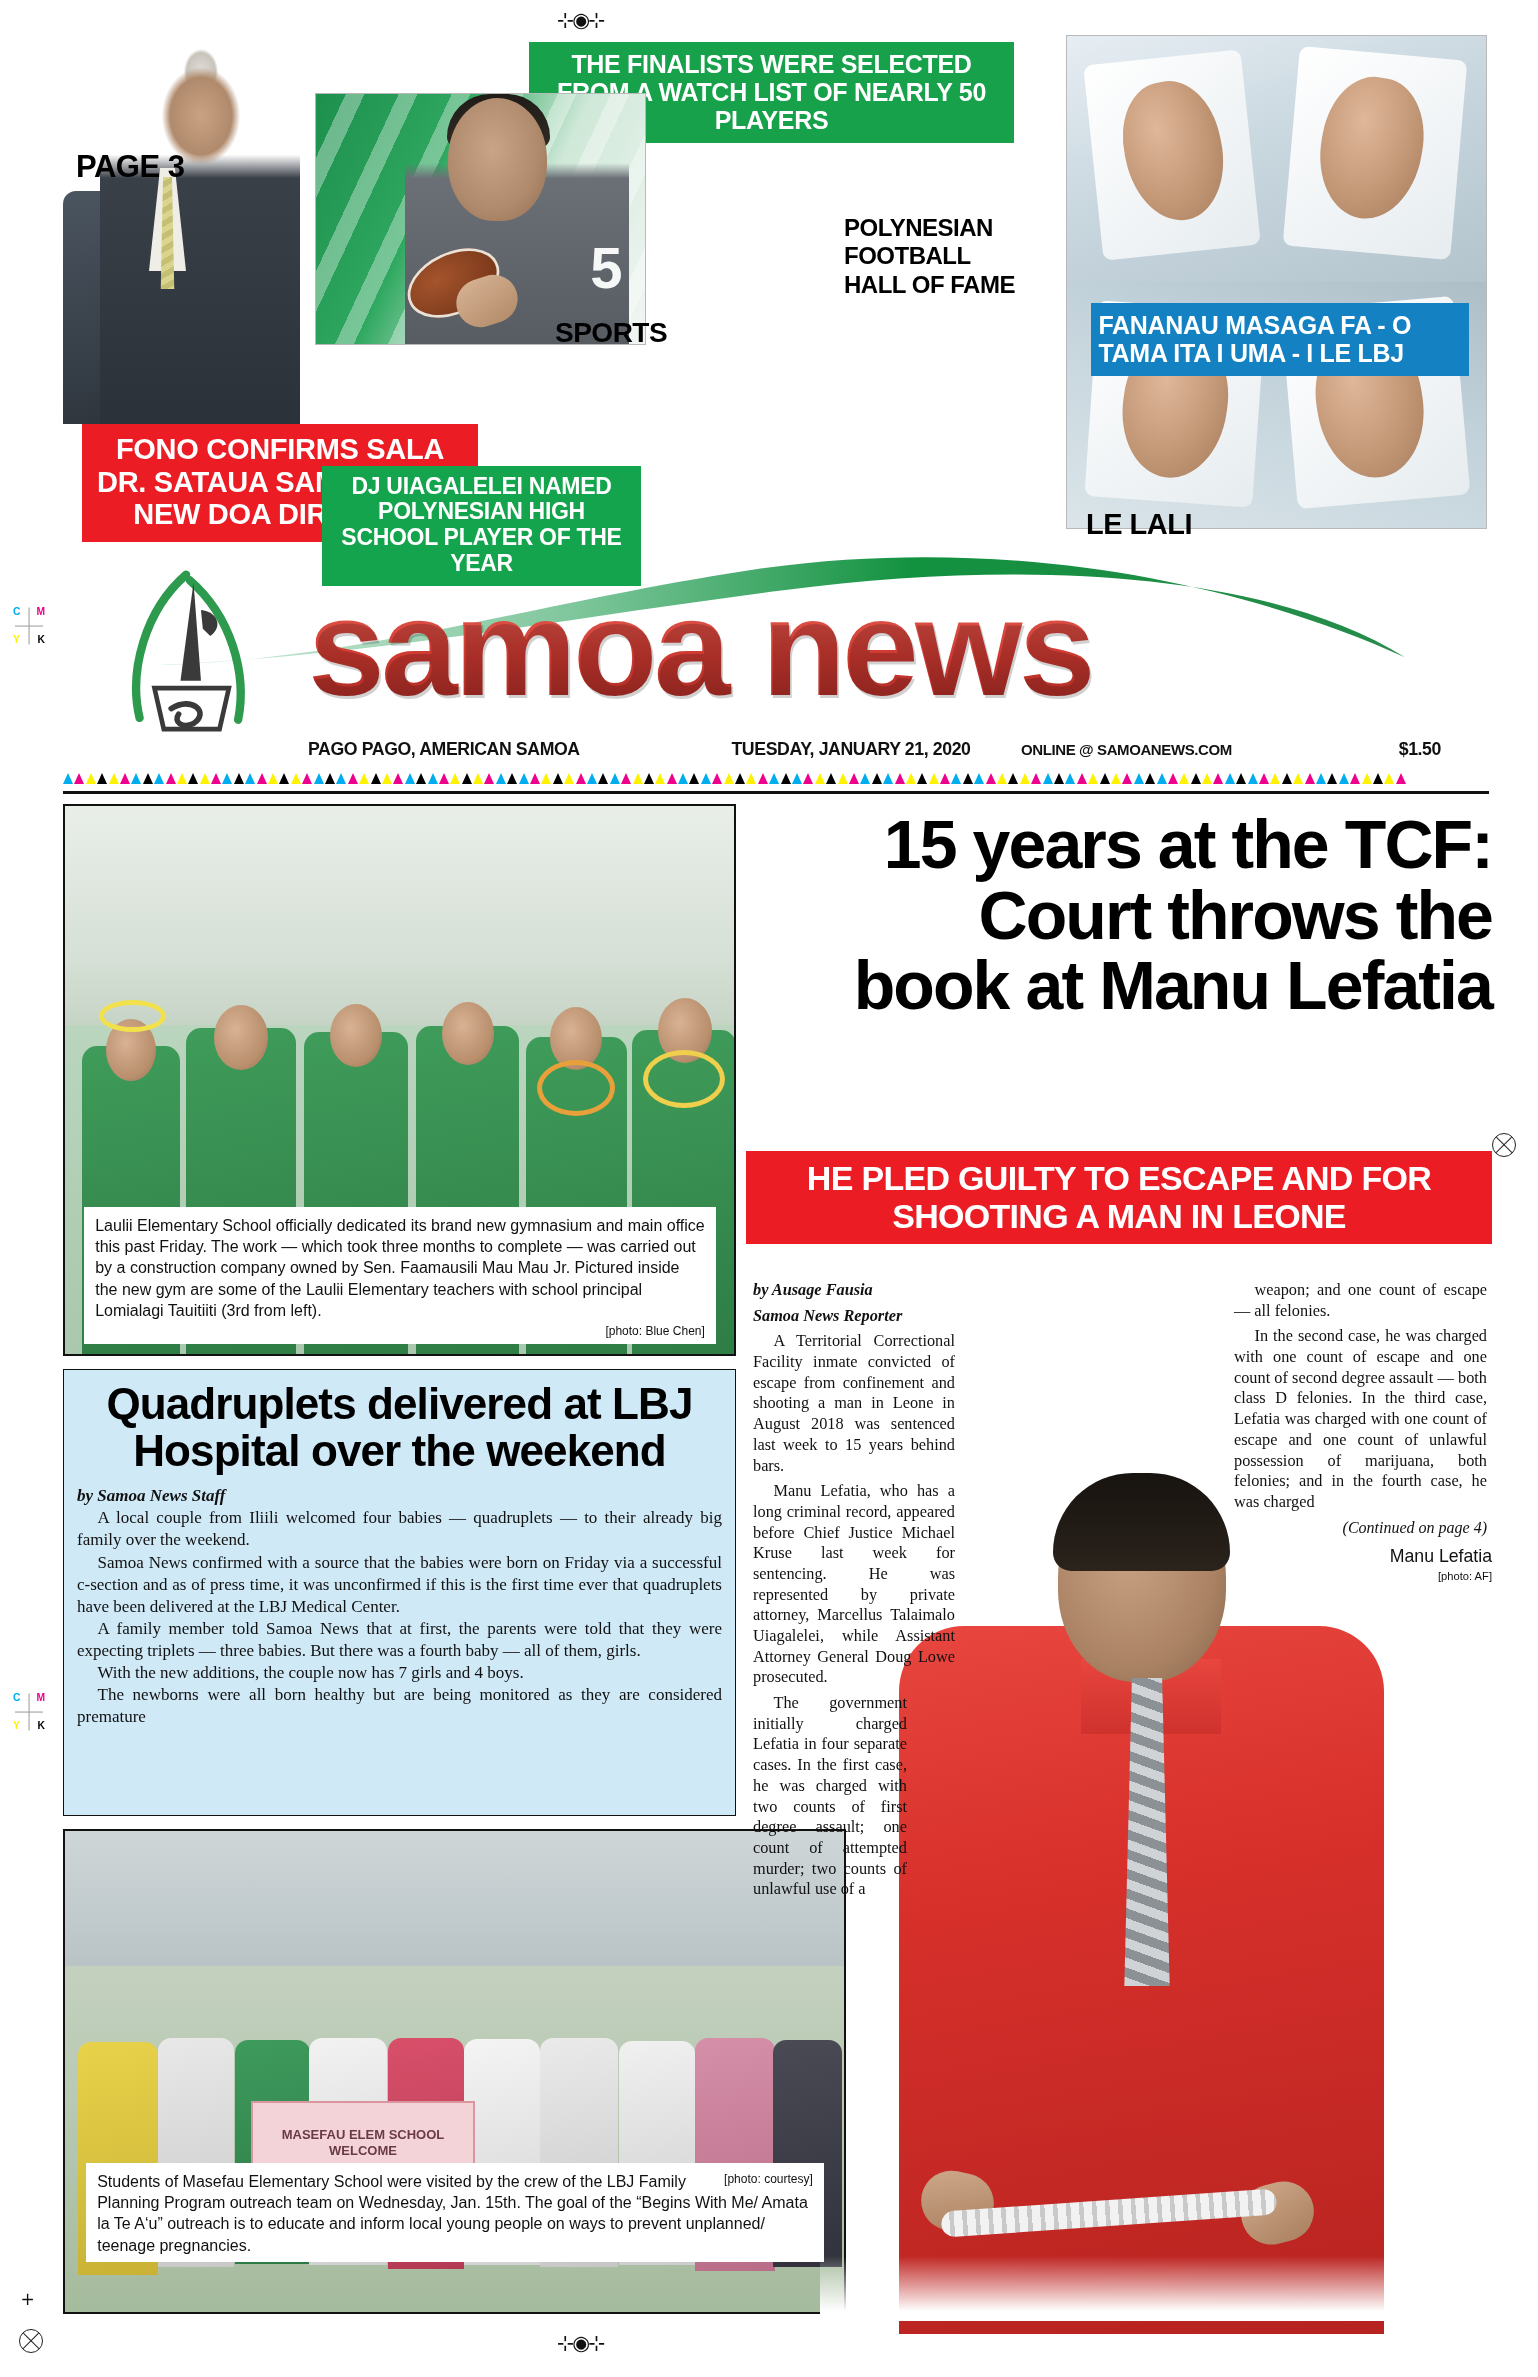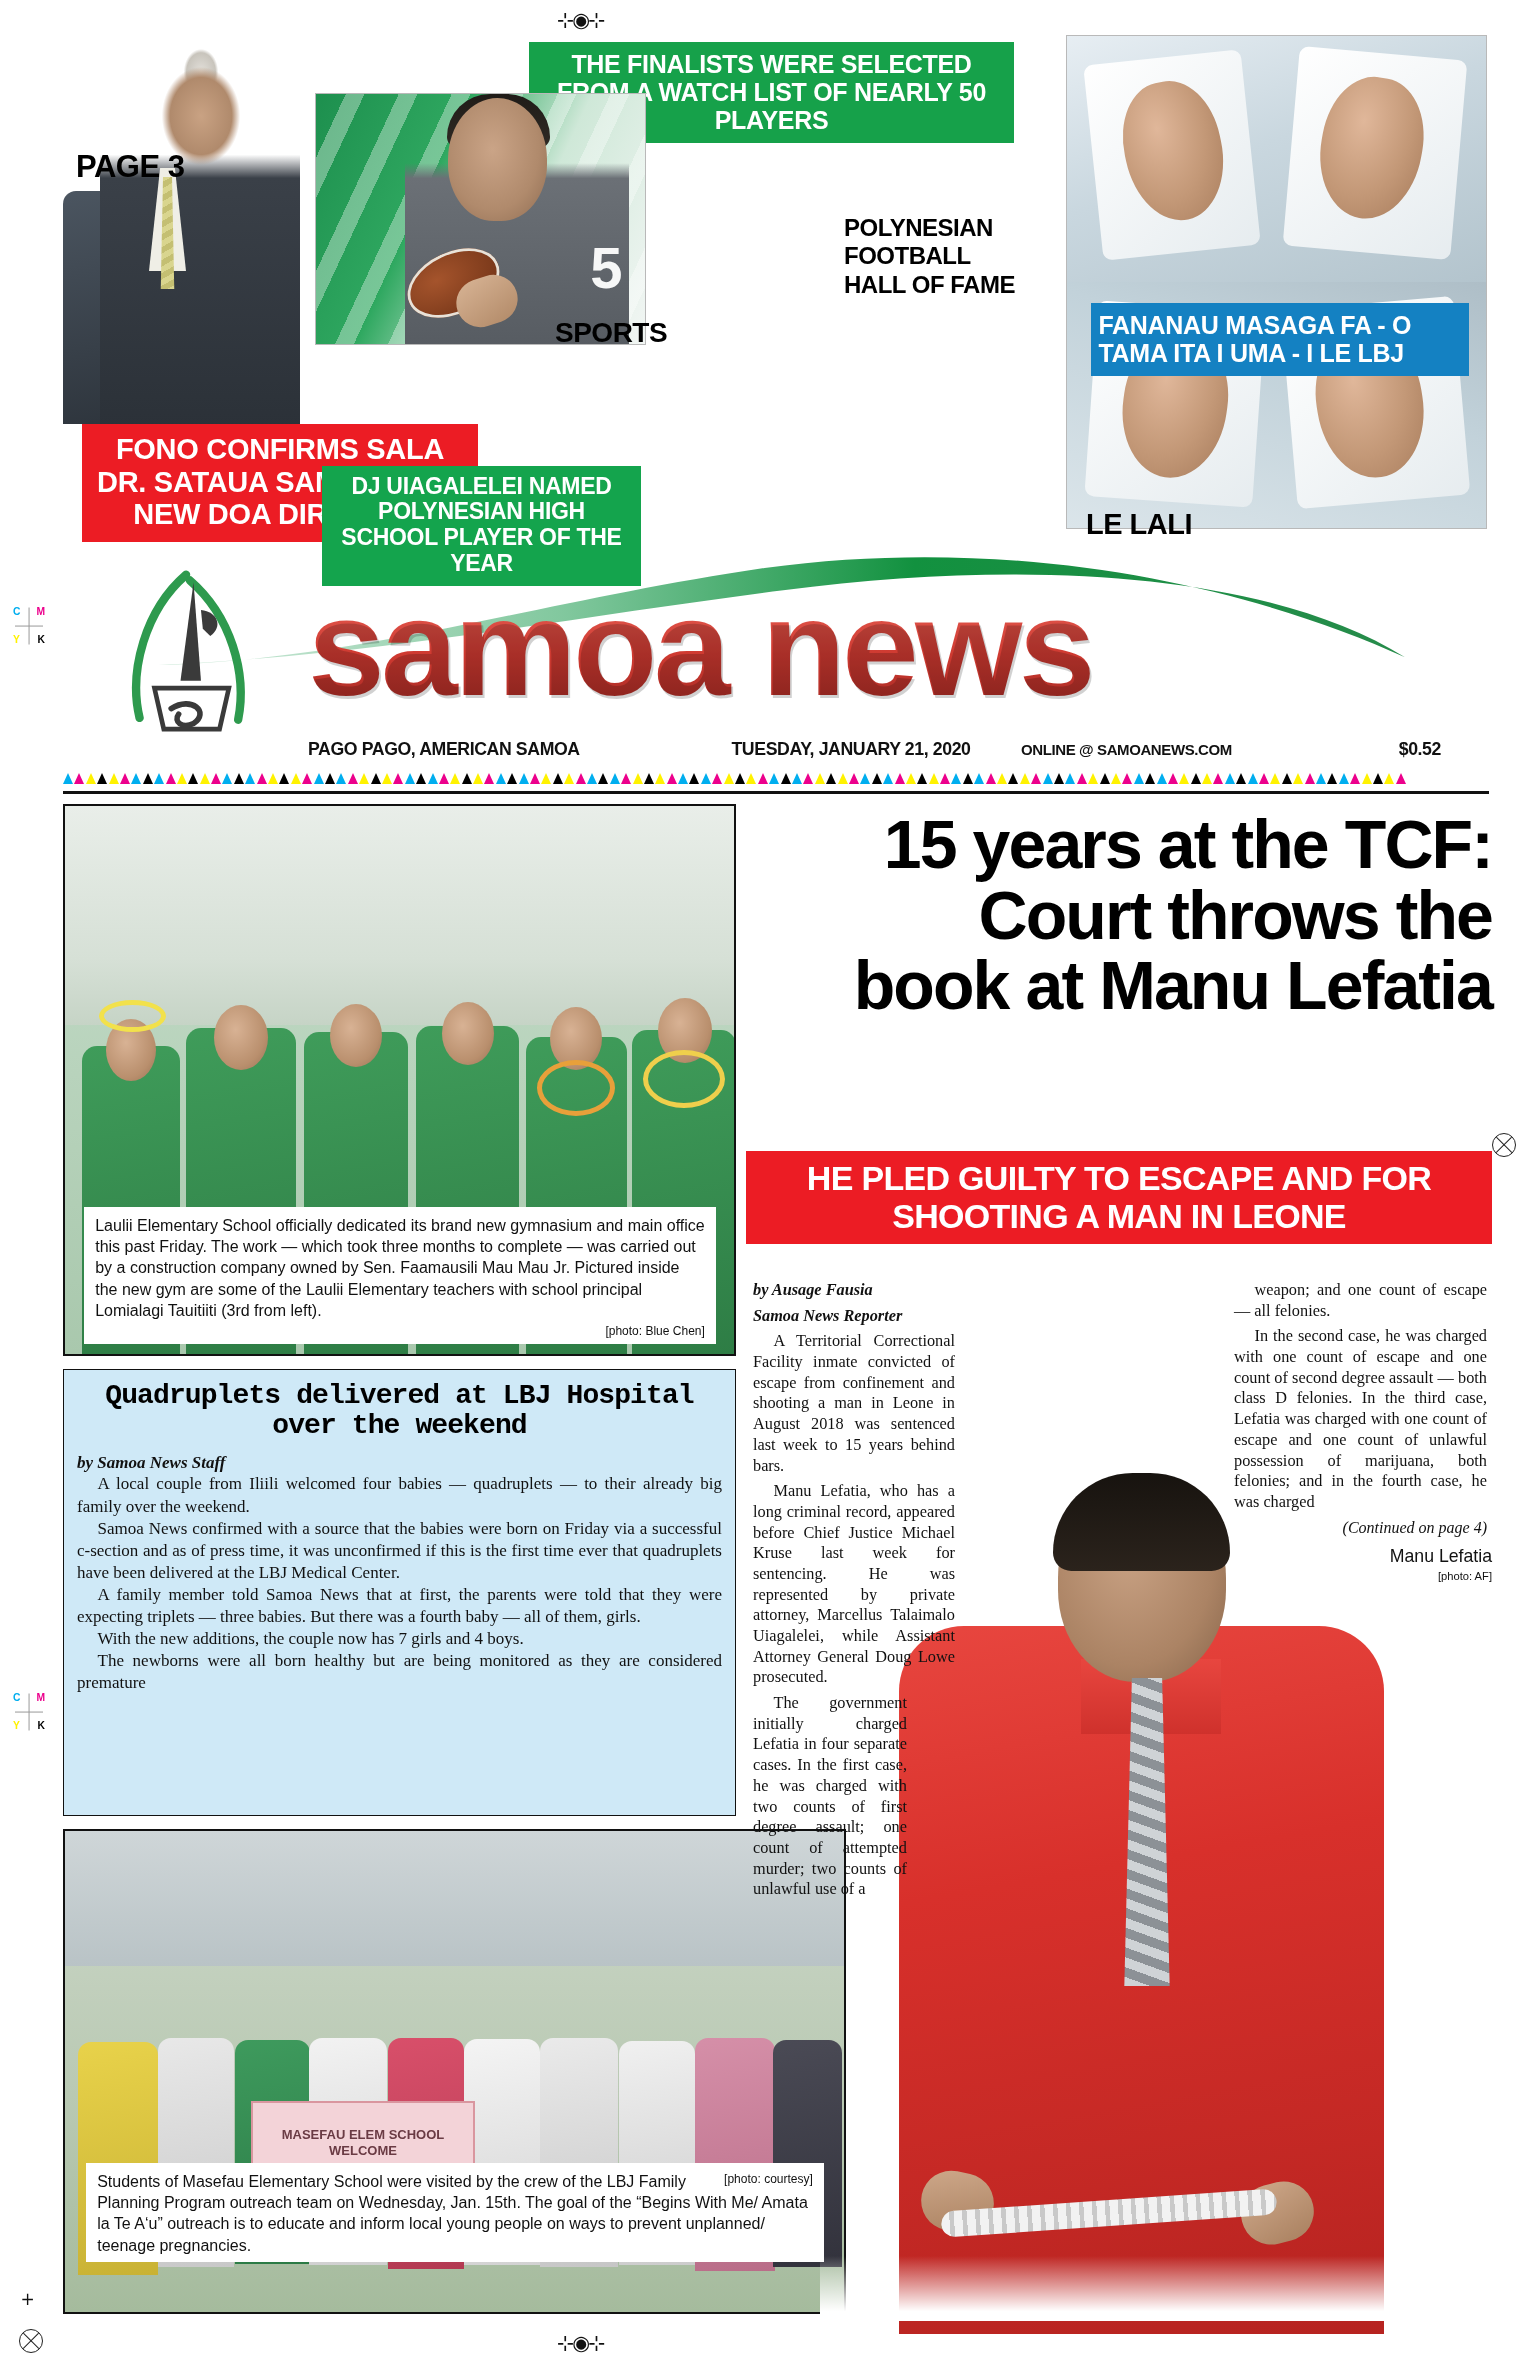--- a/index.html
+++ b/index.html
@@ -133,22 +133,22 @@
      background:radial-gradient(ellipse at 40% 38%, #d8b294 0%, #b98f6d 65%, #947054 100%); }
   .ll-lei { position:absolute; border-radius:50%; border:5.6px solid #f2c84b; }
 
   .cap { position:absolute; background:#fff; color:#111; font-family:"Liberation Sans", sans-serif;
      font-size:16px; line-height:1.34; padding:7.5px 11.2px 5.6px; }
   #cap-laulii { left:84px; top:1207px; width:632px; }
   #cap-laulii .credit { display:block; text-align:right; font-size:12px; margin-top:0.9px; }
 
   #quad-box { position:absolute; left:63px; top:1369px; width:673px; height:447px;
      background:#CFE9F7; border:1.9px solid #111; }
-  #quad-head { margin:11.2px 13px 0; text-align:center; font-weight:bold; font-size:28px;
-     line-height:1.06; letter-spacing:-0.9px; color:#000; font-family:Liberation Mono, monospace; }
+  #quad-head { margin:11.2px 13px 0; text-align:center; font-weight:bold; font-size:44px;
+     line-height:1.06; letter-spacing:-0.9px; color:#000; font-family:Liberation Sans, sans-serif; }
   .byline-serif { font-family:"Liberation Serif", serif; font-weight:bold; font-style:italic; font-size:17px; color:#111; }
   #quad-byline { margin:12px 0 0 13px; }
   #quad-body { margin:0.9px 13px 0; font-family:"Liberation Serif", serif; font-size:17px;
      line-height:1.30; text-align:justify; color:#111; }
   #quad-body p { text-indent:20.5px; margin:0; }
 
   #photo-masefau { left:63px; top:1829px; width:783px; height:485px; border:2.8px solid #111;
      background:linear-gradient(180deg,#cdd8c9 0%,#b9c9b3 55%,#a5bb9d 100%); }
   .mf-bldg { position:absolute; left:0; top:0; width:100%; height:28%;
      background:linear-gradient(180deg,#cfd6d8,#b9c3c6); }
@@ -316,21 +316,21 @@
       </svg>
     </div>
 
     <div class="nameplate">samoa news</div>
   </div>
 
   <div class="dateline">
     <span id="dl-place">PAGO PAGO, AMERICAN SAMOA</span>
     <span id="dl-date">TUESDAY, JANUARY 21, 2020</span>
     <span id="dl-online">ONLINE @ SAMOANEWS.COM</span>
-    <span id="dl-price">$0.52</span>
+    <span id="dl-price">$1.50</span>
   </div>
 
   <div class="colorbar"><i style="border-bottom-color:#00AEEF"></i><i style="border-bottom-color:#EC008C"></i><i style="border-bottom-color:#FFF200"></i><i style="border-bottom-color:#000000"></i><i style="border-bottom-color:#FFF200"></i><i style="border-bottom-color:#EC008C"></i><i style="border-bottom-color:#00AEEF"></i><i style="border-bottom-color:#000000"></i><i style="border-bottom-color:#00AEEF"></i><i style="border-bottom-color:#EC008C"></i><i style="border-bottom-color:#FFF200"></i><i style="border-bottom-color:#000000"></i><i style="border-bottom-color:#FFF200"></i><i style="border-bottom-color:#EC008C"></i><i style="border-bottom-color:#00AEEF"></i><i style="border-bottom-color:#000000"></i><i style="border-bottom-color:#00AEEF"></i><i style="border-bottom-color:#EC008C"></i><i style="border-bottom-color:#FFF200"></i><i style="border-bottom-color:#000000"></i><i style="border-bottom-color:#FFF200"></i><i style="border-bottom-color:#EC008C"></i><i style="border-bottom-color:#00AEEF"></i><i style="border-bottom-color:#000000"></i><i style="border-bottom-color:#00AEEF"></i><i style="border-bottom-color:#EC008C"></i><i style="border-bottom-color:#FFF200"></i><i style="border-bottom-color:#000000"></i><i style="border-bottom-color:#FFF200"></i><i style="border-bottom-color:#EC008C"></i><i style="border-bottom-color:#00AEEF"></i><i style="border-bottom-color:#000000"></i><i style="border-bottom-color:#00AEEF"></i><i style="border-bottom-color:#EC008C"></i><i style="border-bottom-color:#FFF200"></i><i style="border-bottom-color:#000000"></i><i style="border-bottom-color:#FFF200"></i><i style="border-bottom-color:#EC008C"></i><i style="border-bottom-color:#00AEEF"></i><i style="border-bottom-color:#000000"></i><i style="border-bottom-color:#00AEEF"></i><i style="border-bottom-color:#EC008C"></i><i style="border-bottom-color:#FFF200"></i><i style="border-bottom-color:#000000"></i><i style="border-bottom-color:#FFF200"></i><i style="border-bottom-color:#EC008C"></i><i style="border-bottom-color:#00AEEF"></i><i style="border-bottom-color:#000000"></i><i style="border-bottom-color:#00AEEF"></i><i style="border-bottom-color:#EC008C"></i><i style="border-bottom-color:#FFF200"></i><i style="border-bottom-color:#000000"></i><i style="border-bottom-color:#FFF200"></i><i style="border-bottom-color:#EC008C"></i><i style="border-bottom-color:#00AEEF"></i><i style="border-bottom-color:#000000"></i><i style="border-bottom-color:#00AEEF"></i><i style="border-bottom-color:#EC008C"></i><i style="border-bottom-color:#FFF200"></i><i style="border-bottom-color:#000000"></i><i style="border-bottom-color:#FFF200"></i><i style="border-bottom-color:#EC008C"></i><i style="border-bottom-color:#00AEEF"></i><i style="border-bottom-color:#000000"></i><i style="border-bottom-color:#00AEEF"></i><i style="border-bottom-color:#EC008C"></i><i style="border-bottom-color:#FFF200"></i><i style="border-bottom-color:#000000"></i><i style="border-bottom-color:#FFF200"></i><i style="border-bottom-color:#EC008C"></i><i style="border-bottom-color:#00AEEF"></i><i style="border-bottom-color:#000000"></i><i style="border-bottom-color:#00AEEF"></i><i style="border-bottom-color:#EC008C"></i><i style="border-bottom-color:#FFF200"></i><i style="border-bottom-color:#000000"></i><i style="border-bottom-color:#FFF200"></i><i style="border-bottom-color:#EC008C"></i><i style="border-bottom-color:#00AEEF"></i><i style="border-bottom-color:#000000"></i><i style="border-bottom-color:#00AEEF"></i><i style="border-bottom-color:#EC008C"></i><i style="border-bottom-color:#FFF200"></i><i style="border-bottom-color:#000000"></i><i style="border-bottom-color:#FFF200"></i><i style="border-bottom-color:#EC008C"></i><i style="border-bottom-color:#00AEEF"></i><i style="border-bottom-color:#000000"></i><i style="border-bottom-color:#00AEEF"></i><i style="border-bottom-color:#EC008C"></i><i style="border-bottom-color:#FFF200"></i><i style="border-bottom-color:#000000"></i><i style="border-bottom-color:#FFF200"></i><i style="border-bottom-color:#EC008C"></i><i style="border-bottom-color:#00AEEF"></i><i style="border-bottom-color:#000000"></i><i style="border-bottom-color:#00AEEF"></i><i style="border-bottom-color:#EC008C"></i><i style="border-bottom-color:#FFF200"></i><i style="border-bottom-color:#000000"></i><i style="border-bottom-color:#FFF200"></i><i style="border-bottom-color:#EC008C"></i><i style="border-bottom-color:#00AEEF"></i><i style="border-bottom-color:#000000"></i><i style="border-bottom-color:#00AEEF"></i><i style="border-bottom-color:#EC008C"></i><i style="border-bottom-color:#FFF200"></i><i style="border-bottom-color:#000000"></i><i style="border-bottom-color:#FFF200"></i><i style="border-bottom-color:#EC008C"></i><i style="border-bottom-color:#00AEEF"></i><i style="border-bottom-color:#000000"></i><i style="border-bottom-color:#00AEEF"></i><i style="border-bottom-color:#EC008C"></i><i style="border-bottom-color:#FFF200"></i><i style="border-bottom-color:#000000"></i><i style="border-bottom-color:#FFF200"></i><i style="border-bottom-color:#EC008C"></i></div>
   <div class="body-rule"></div>
 
   <div class="photo" id="photo-laulii">
     <div class="ll-bldg"></div>
 
     <div class="ll-lady" style="left:17px;  width:98px; height:308px;"></div>
     <div class="ll-face" style="left:41px;  top:213px; width:50px; height:62px;"></div>

